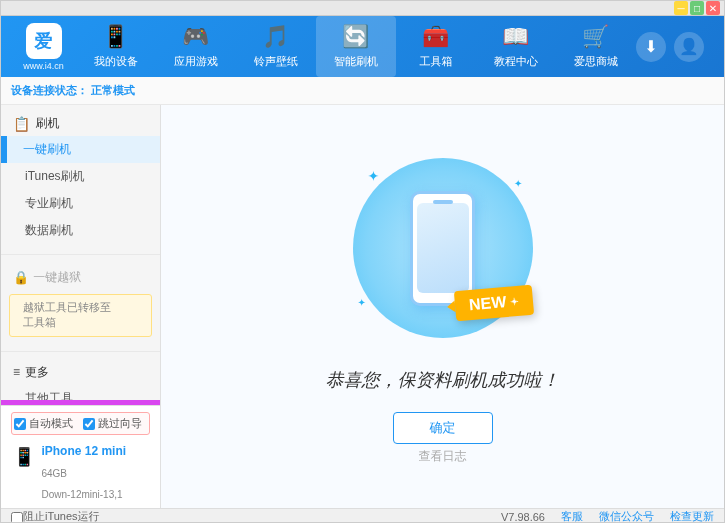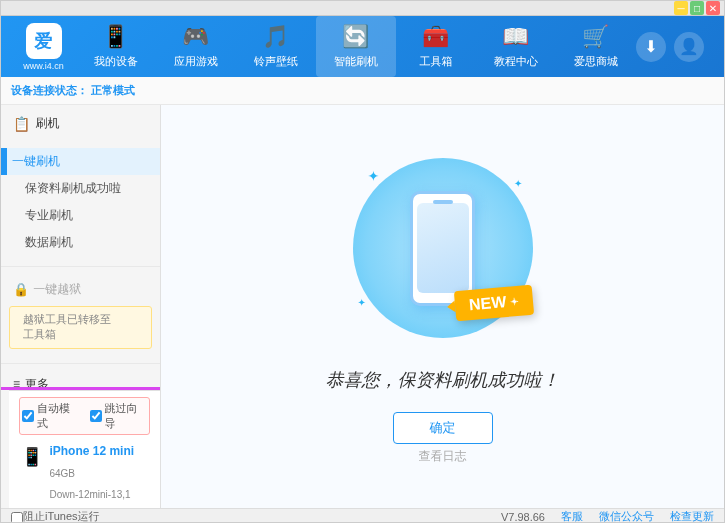--- a/index.html
+++ b/index.html
@@ -173,22 +173,21 @@
       padding: 5px 12px 5px 24px;
       font-size: 12px;
       color: #555;
       cursor: pointer;
       position: relative;
     }
     .sidebar-item.active {
       background: #e3f2fd;
       color: #2196F3;
       border-left: 3px solid #2196F3;
-      padding-left: 8px;
-      margin-top: 12px;
+      padding-left: 19px;
     }
     .sidebar-item.active::before {
       content: '';
       position: absolute;
       left: 0;
       top: 0;
       bottom: 0;
       width: 3px;
       background: #2196F3;
     }
@@ -432,22 +431,21 @@
     .sidebar-full {
       display: flex;
       flex-direction: column;
       height: 100%;
     }
     .sidebar-scroll {
       flex: 1;
       overflow-y: auto;
     }
     .sidebar-footer {
-      border-top: 3px solid #d946ef;
-      padding-left: 8px;
+      border-top: 5px solid #d946ef;
     }
   </style>
 </head>
 <body>
 
 <div class="app-window">
 
   <div class="title-bar">
     <div class="title-bar-btn min">─</div>
     <div class="title-bar-btn max">□</div>
@@ -512,21 +510,21 @@
 
           <div class="sidebar-section">
             <div class="sidebar-section-title">
               <span class="icon">📋</span>
               <span>刷机</span>
             </div>
             <div class="sidebar-item active">
               <span>一键刷机</span>
             </div>
             <div class="sidebar-item">
-              <span>保资料刷机成功啦</span>
+              <span>iTunes刷机</span>
             </div>
             <div class="sidebar-item">
               <span>专业刷机</span>
             </div>
             <div class="sidebar-item">
               <span>数据刷机</span>
             </div>
           </div>
 
           <div class="sidebar-divider"></div>

